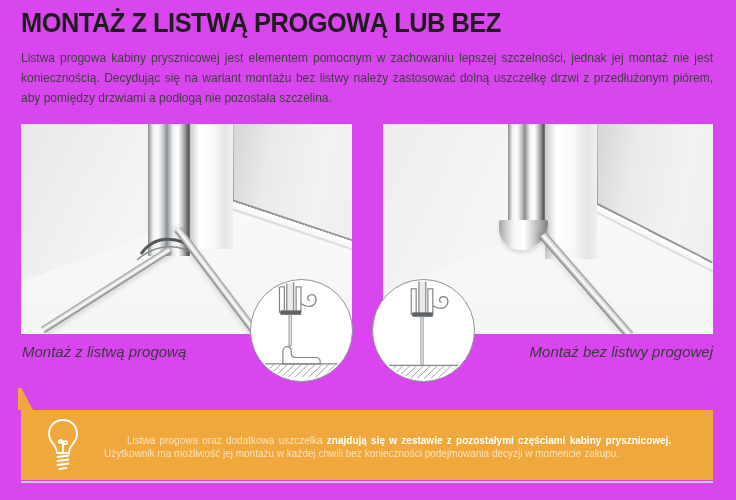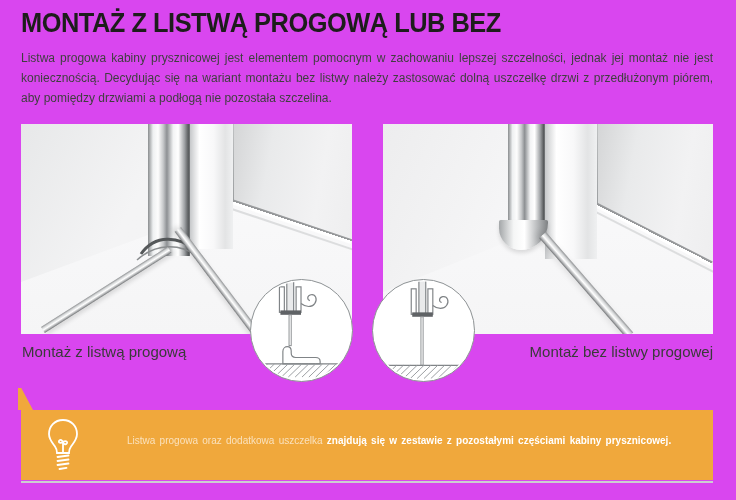--- a/index.html
+++ b/index.html
@@ -26,21 +26,21 @@
   .floor-r{clip-path:polygon(213px 82px,330px 141px,330px 210px,0px 210px,0px 168px);}
   .junction{height:5px;transform-origin:0 0;background:linear-gradient(to bottom,#97999b 0 40%,#ffffff 40%);}
   .junction2{height:2px;transform-origin:0 0;background:#d7d8d9;opacity:.85;}
   .glass{top:0;background:linear-gradient(90deg,#c6c8ca 0%,#ffffff 22%,#f8f8f9 55%,#e3e4e5 82%,#eff0f1 100%);}
   .pillar{top:0;background:linear-gradient(90deg,#8a8d8f 0%,#eef0f1 12%,#fdfdfd 24%,#c7c9cb 36%,#8d9093 45%,#f2f3f4 60%,#ffffff 72%,#9fa2a5 87%,#595c5e 96%,#787b7d 100%);}
   .cap{background:linear-gradient(90deg,#a3a6a8,#f5f6f6 30%,#ffffff 52%,#b9bbbd 78%,#7d8082 100%);
        border-radius:2px 2px 30px 24px;box-shadow:0 3px 4px rgba(0,0,0,.12);}
   .strip{transform-origin:0 0;background:linear-gradient(to bottom,#8f9193 0%,#d6d8d9 25%,#ffffff 55%,#a7a9ab 85%,#6f7173 100%);}
 
   
-  .caption{top:343px;font-size:15px;color:#3a3a3a;}
+  .caption{top:343px;font-size:15px;color:#3a3a3a;font-style:italic;}
   .caption-left{left:22px;}
   .caption-right{left:383px;width:330px;text-align:right;}
 
   
   .detail-circle{top:279px;width:103px;height:103px;border-radius:50%;background:#ffffff;
                  border:1.5px solid #8d9294;box-sizing:border-box;z-index:5;}
   .circle-left{left:250px;}
   .circle-right{left:372px;}
   .detail-circle svg{display:block;width:100%;height:100%;}
 
@@ -134,17 +134,18 @@
   <div class="abs banner" style="background: rgb(240, 168, 60);">
     <svg class="bulb" width="38" height="58" viewBox="0 0 38 58">
       <g stroke="#ffffff" stroke-width="1.8" fill="none" stroke-linecap="round">
         <path d="M19 3 C27.5 3 33 9.5 33 17 C33 22.5 29.5 26 27 29.5 C25.4 31.7 25 34 25 36 L13 36 C13 34 12.6 31.7 11 29.5 C8.5 26 5 22.5 5 17 C5 9.5 10.5 3 19 3 Z"></path>
         <path d="M19 36 L19 26 C19 23 16 22 15 24 C14.3 25.6 16.5 26.6 19 25 C21.5 23.4 23.7 24.4 23 26.2 C22 28.2 19 27 19 25"></path>
         <path d="M13.5 40 L24.5 38.5 M13.5 44 L24.5 42.5 M13.5 48 L24.5 46.5 M15.5 52 L22.5 50.8"></path>
       </g>
     </svg>
     <div class="banner-text">
       <div class="l1"><span>Listwa progowa oraz dodatkowa uszczelka </span><strong>znajdują się w zestawie z pozostałymi częściami kabiny prysznicowej.</strong></div>
+      <div class="l2">Użytkownik ma możliwość jej montażu w każdej chwili bez konieczności podejmowania decyzji w momencie zakupu.</div>
     </div>
   </div>
   <div class="abs banner-underline"></div>
 
 </div>
 
 </body></html>

